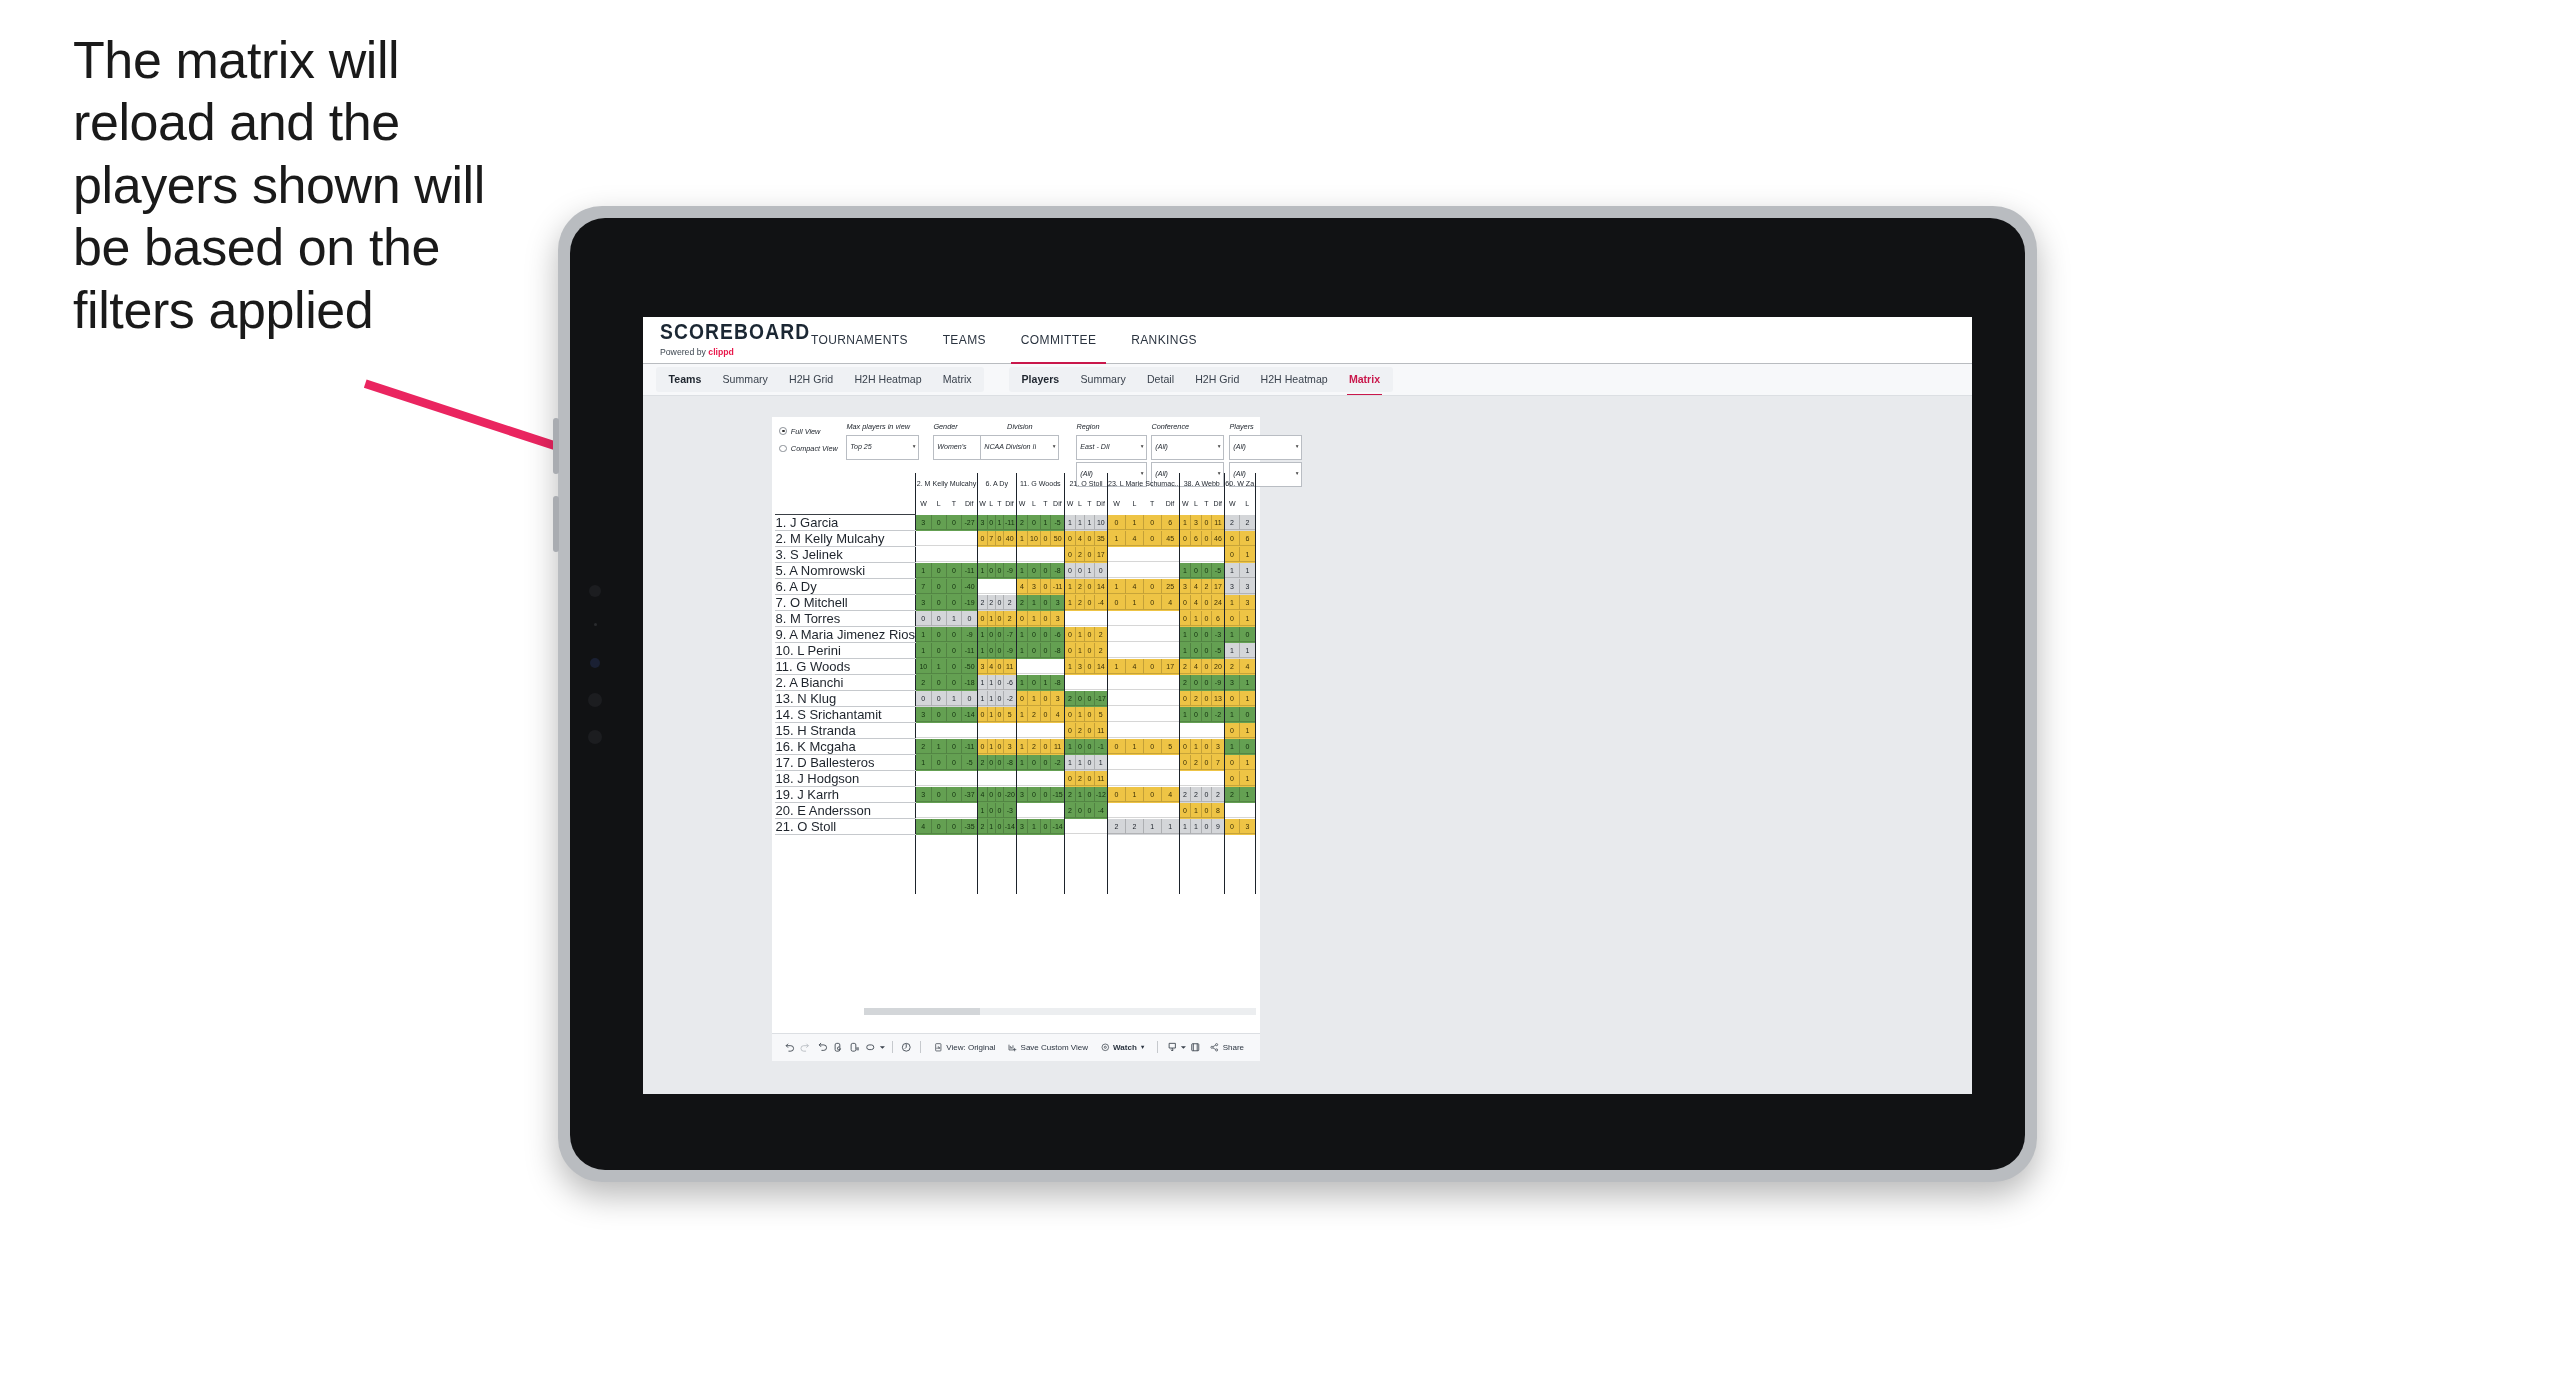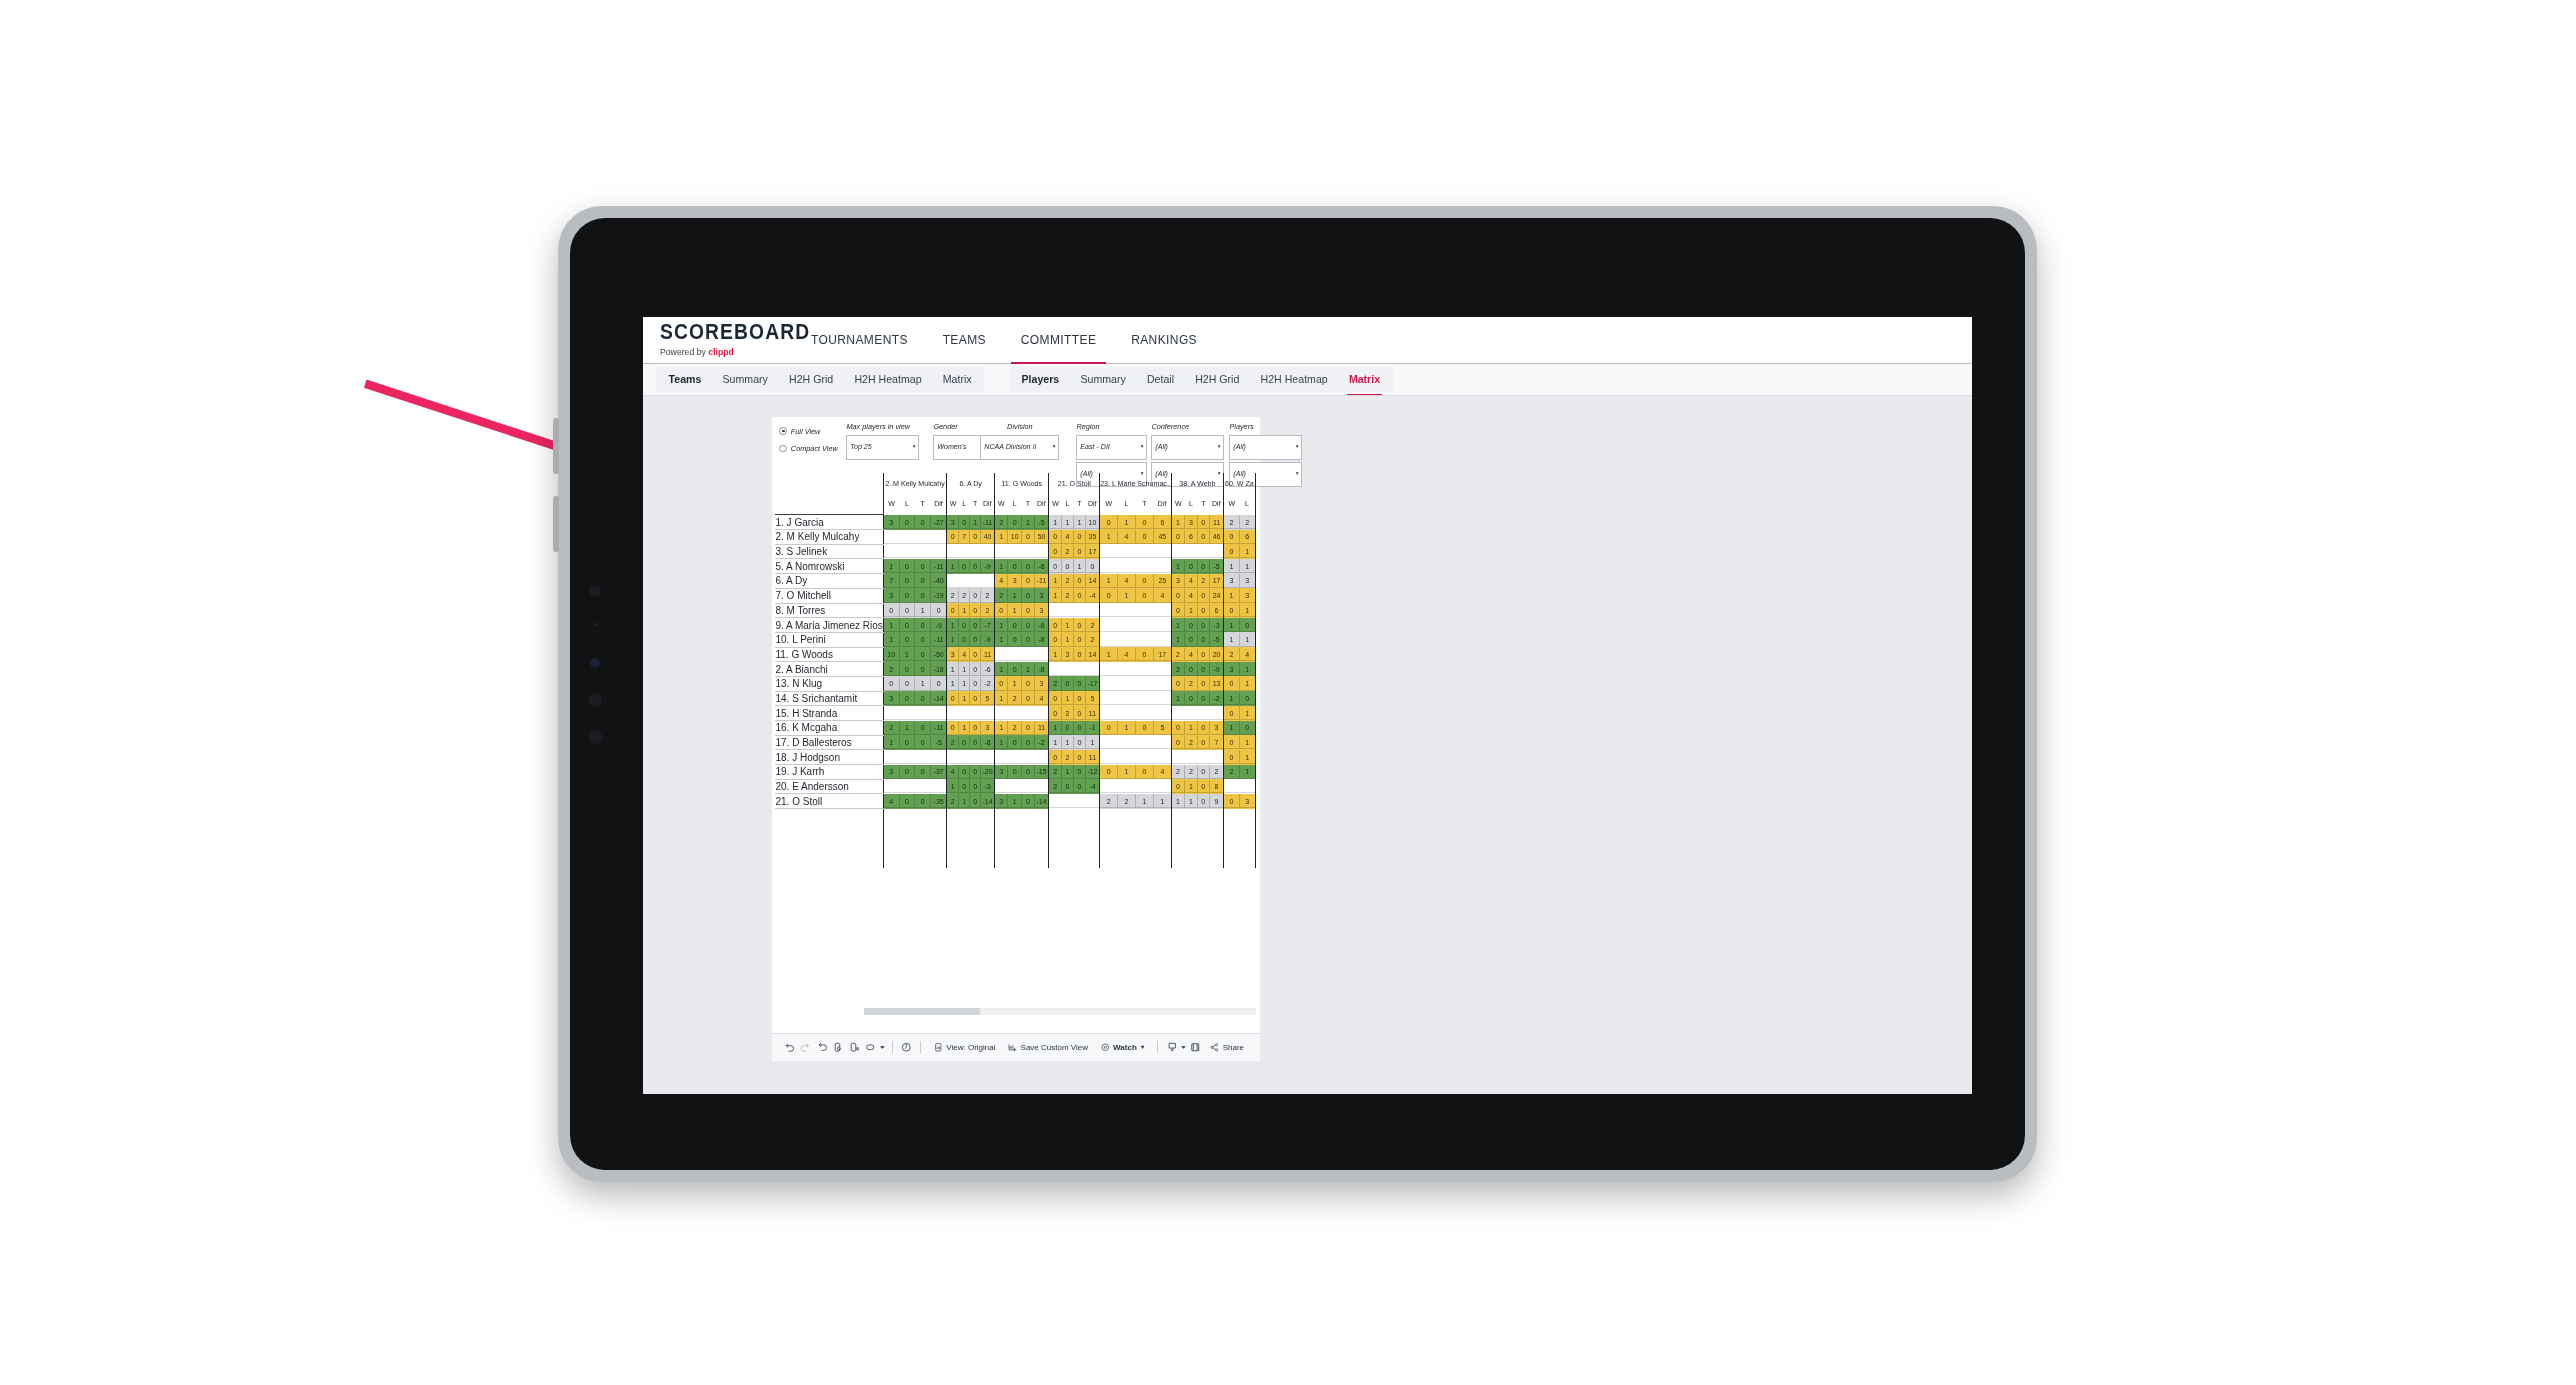--- a/index.html
+++ b/index.html
@@ -120,21 +120,21 @@
   .hdr-name { height:23px; text-align:center; font-weight:normal; font-size:7.1px;
     border-left:1.3px solid #1d232b; border-right:1.3px solid #1d232b;
     vertical-align: middle; white-space:nowrap; overflow:hidden; }
   .hdr-sub { height:15.4px; text-align:center; font-weight:normal; font-size:7px; color:#20262e;
     vertical-align:middle; }
   .hdr-sub.lb { border-left:1.3px solid #1d232b; }
   .hdr-sub.rb { border-right:1.3px solid #1d232b; }
   .hdr-blank { border-bottom:1.3px solid #3a3f45; }
 
   .rowname {
-    height:14.7px; font-size:10px; color:#1d232b; padding-left:3.9px;
+    height:14.7px; font-size:13px; color:#1d232b; padding-left:3.9px;
     border-bottom:1px solid #c6c9cd; white-space:nowrap; overflow:hidden;
     background:#fff;
   }
   .cell {
     height:14.7px; text-align:center; font-size:7px; vertical-align:middle;
     border-bottom:1px solid rgba(255,255,255,0);
   }
   .cell.lb { border-left:1.3px solid #1d232b; }
   .cell.rb { border-right:1.3px solid #1d232b; }
   .g  { background:#64a052; color:#12300e; }
@@ -160,20 +160,21 @@
   .tb-sep { width:1px; height:12.5px; background:#c6c9cd; margin:0 5.8px; }
   .tb-txt { display:flex; align-items:center; gap:2.9px; font-size:8px; color:#2b3440; padding:0 5.8px; cursor:pointer; white-space:nowrap; }
   .tb-txt b { font-weight:bold; }
   .spacer { flex:1 1 auto; }
 </style>
 </head>
 <body>
 
 <div id="root">
 
+  <div id="annotation">The matrix will reload and the players shown will be based on the filters applied</div>
 
   <svg id="arrow" viewBox="0 0 640 250">
     <defs>
       <marker id="ah" markerWidth="7" markerHeight="7" refX="5.2" refY="3.5" orient="auto">
         <path d="M0,0 L7,3.5 L0,7 Z" fill="#ea2560"></path>
       </marker>
     </defs>
     <line x1="8" y1="8" x2="580" y2="195" stroke="#ea2560" stroke-width="9" marker-end="url(#ah)"></line>
   </svg>
 

